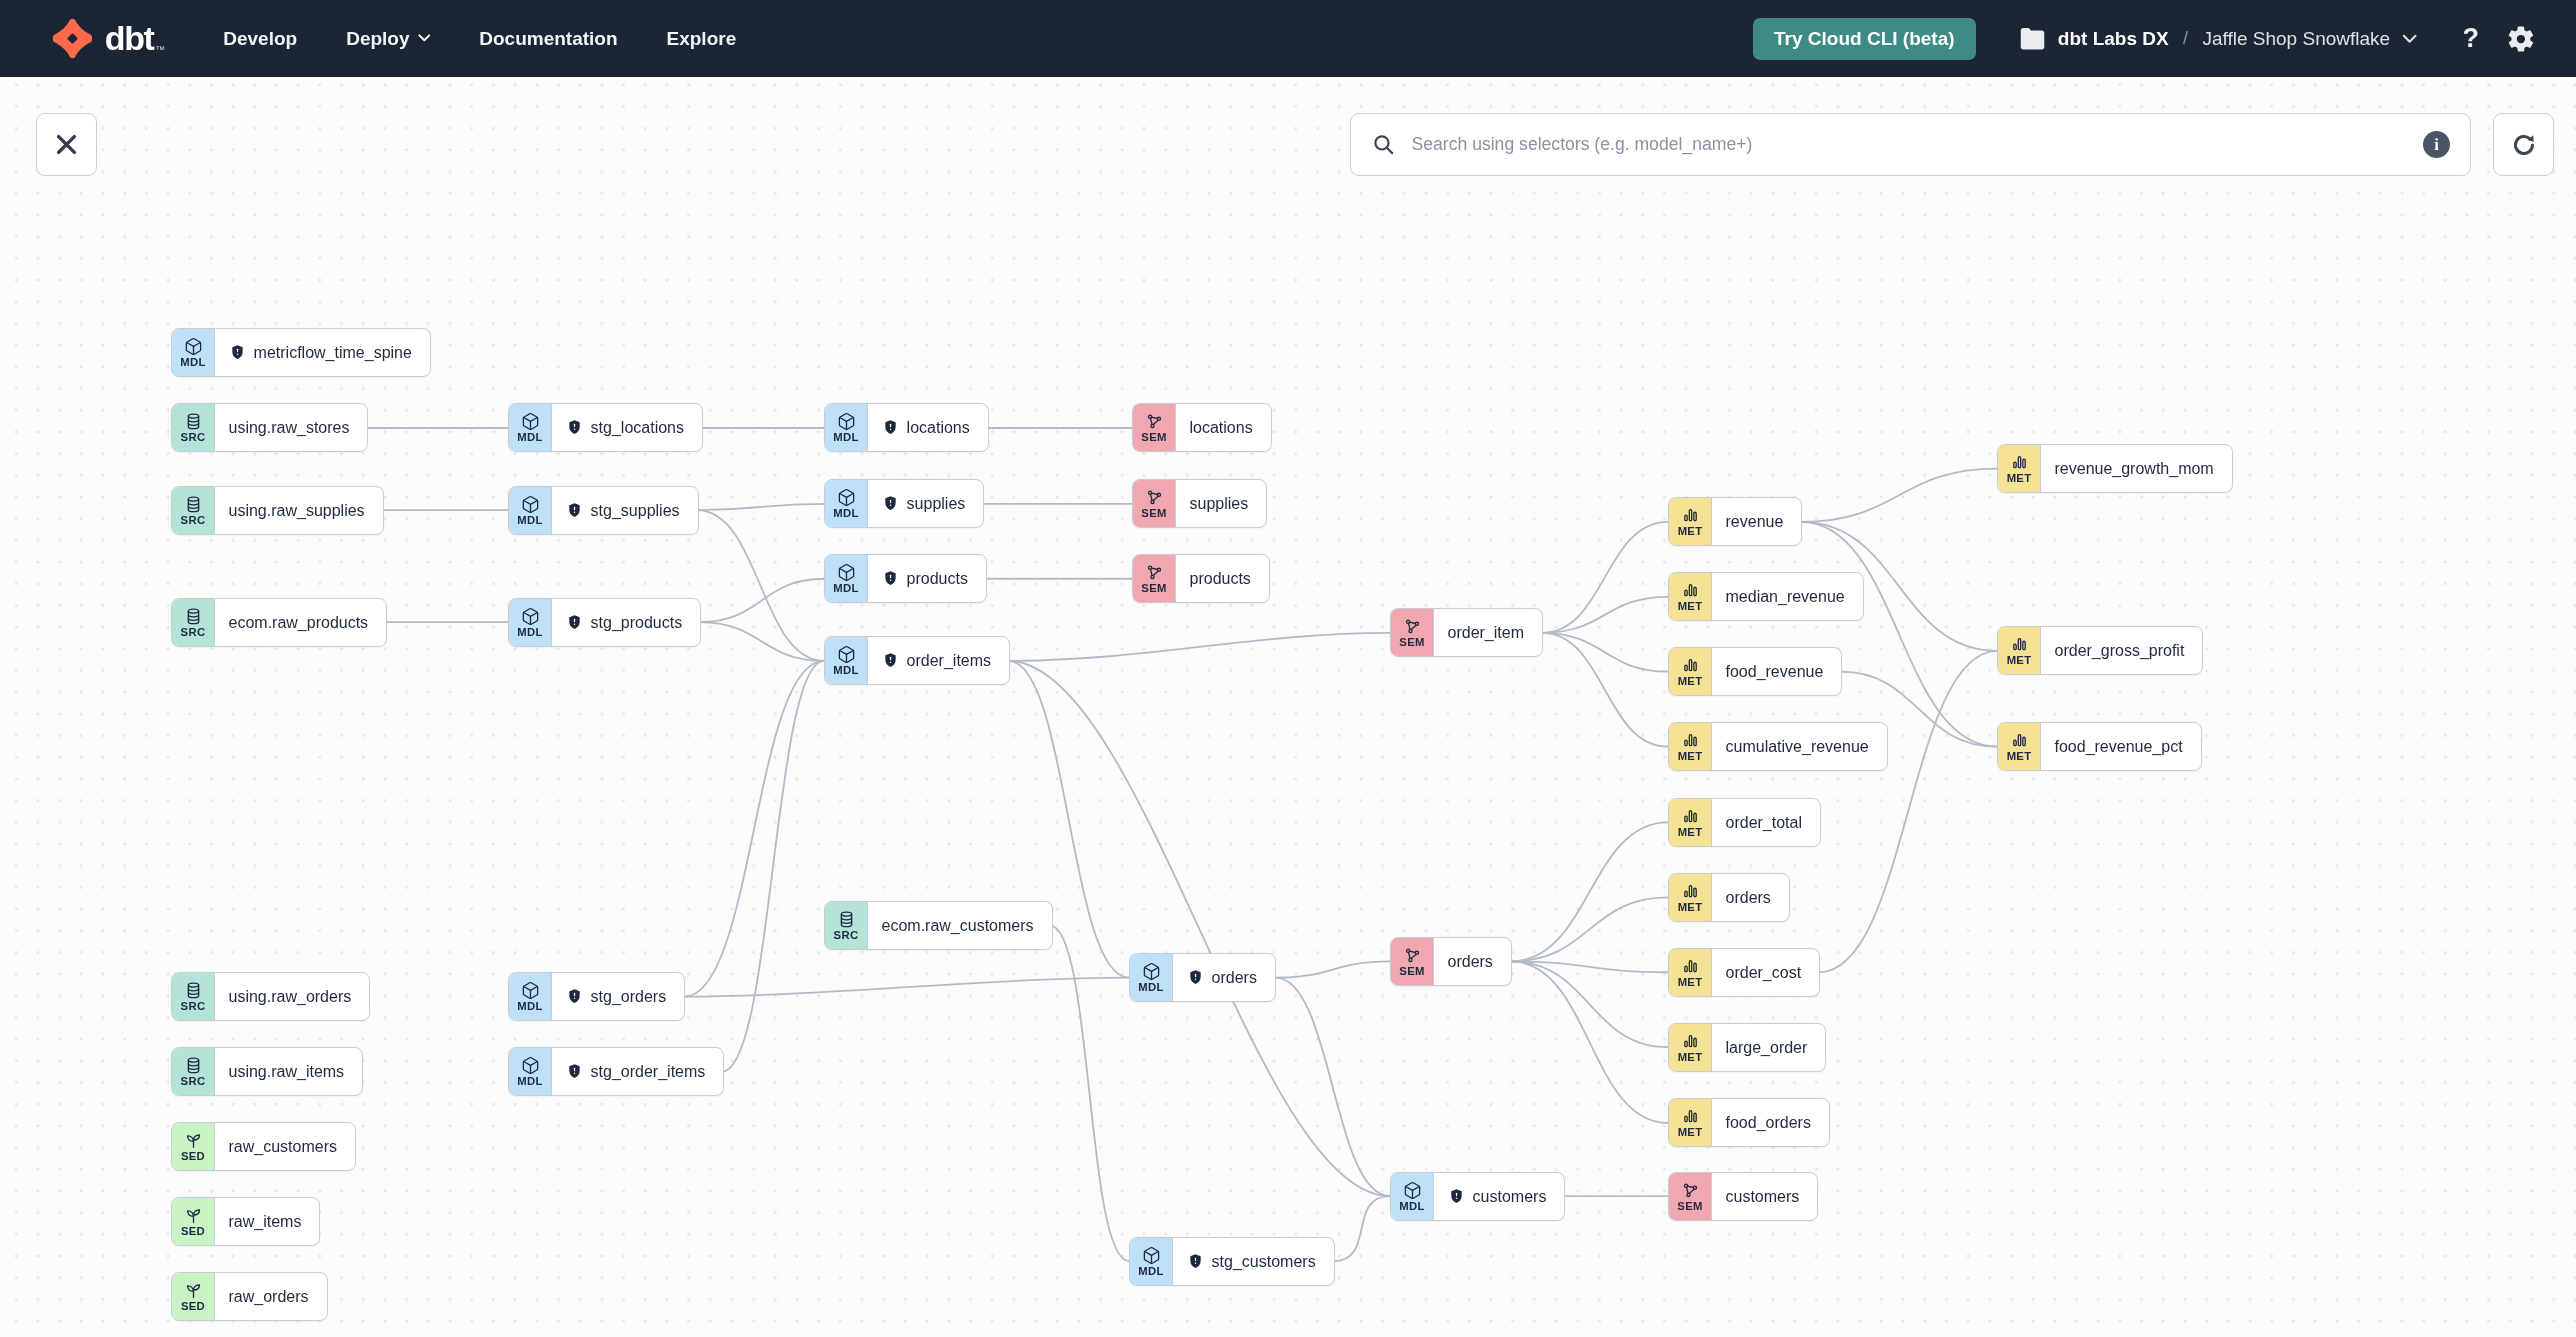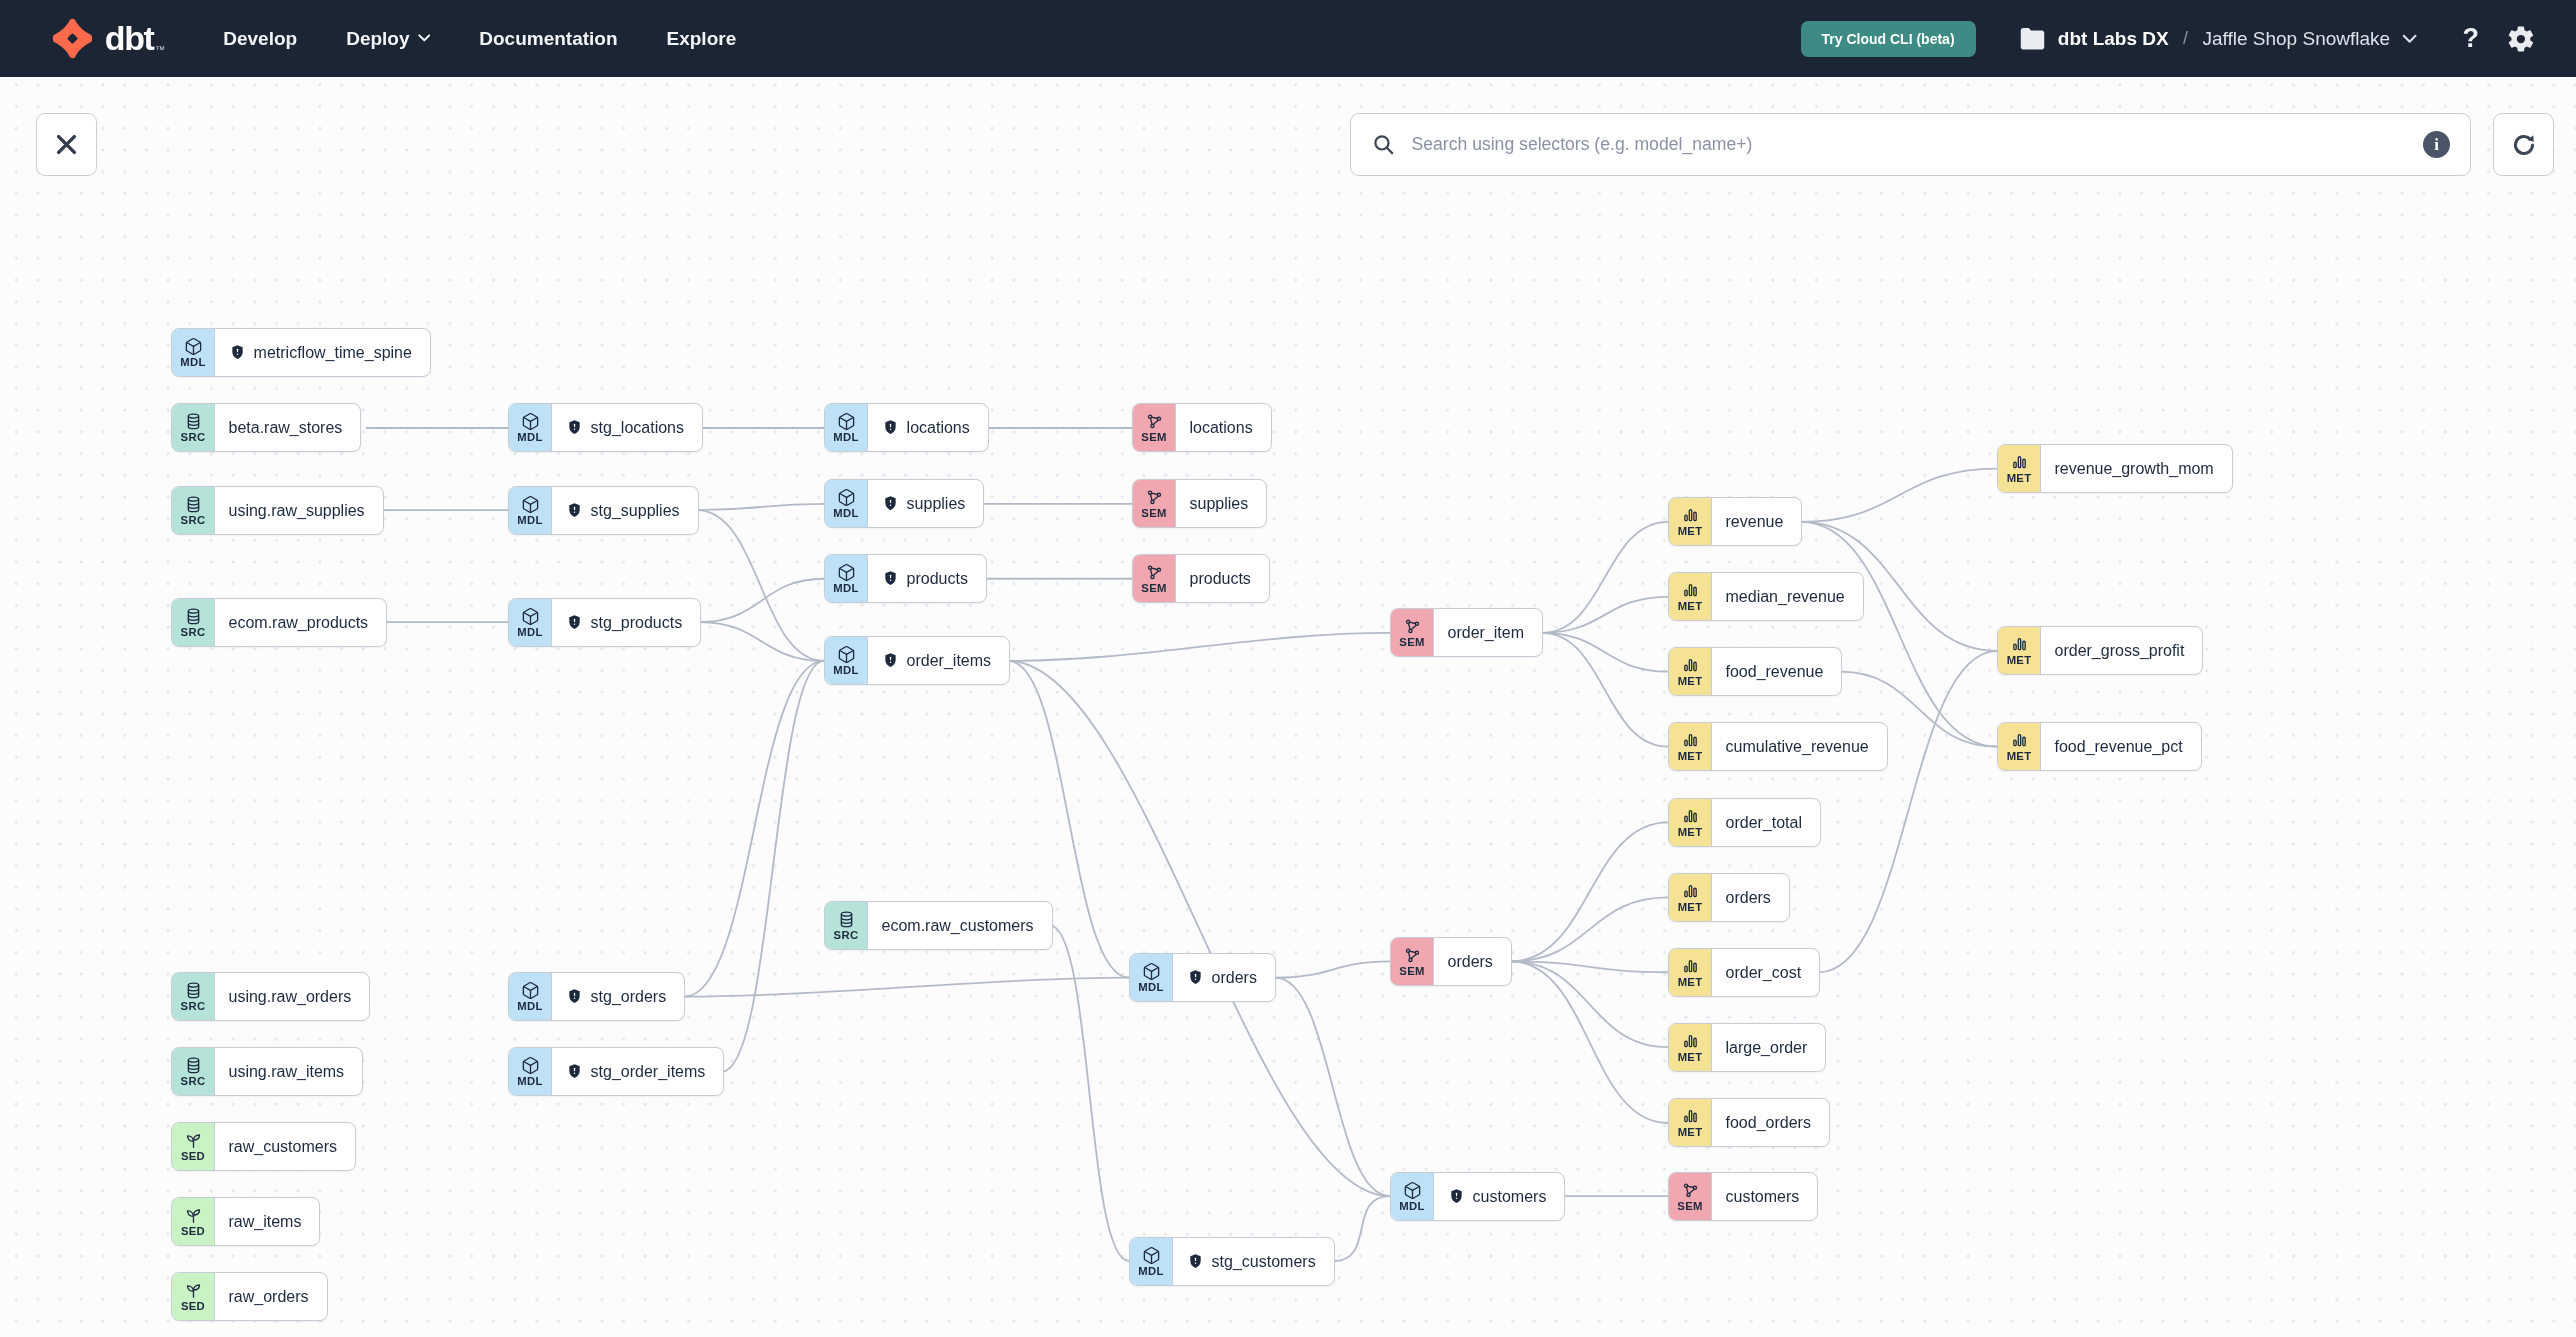--- a/index.html
+++ b/index.html
@@ -16,21 +16,21 @@
   
   .topbar{position:absolute;left:0;top:0;right:0;height:77px;background:#1B2533;
     display:flex;align-items:center;padding:0 40px 0 51px;box-sizing:border-box;z-index:50;}
   .logo{display:flex;align-items:flex-start;}
   .logo svg{width:43px;height:43px;}
   .wordmark{color:#fff;font-size:34px;font-weight:700;letter-spacing:-1.4px;margin-left:10.8px;line-height:43px;}
   .tm{color:#cdd3dc;font-size:10px;align-self:flex-end;margin:0 0 5.4px 1.8px;}
   .main-nav{display:flex;align-items:center;gap:49px;margin-left:58px;}
   .nav-item{display:flex;align-items:center;gap:8.1px;color:#F2F4F7;font-size:19px;font-weight:700;cursor:pointer;}
   .hdr-right{margin-left:auto;display:flex;align-items:center;gap:31px;}
-  .cta{background:#3D8B84;color:#fff;border:none;border-radius:7.2px;font-size:14px;font-weight:700;
+  .cta{background:#3D8B84;color:#fff;border:none;border-radius:7.2px;font-size:19px;font-weight:700;
        padding:10px 21px;font-family:"Liberation Sans",sans-serif;cursor:pointer;}
   .acct{display:flex;align-items:center;gap:11.7px;margin-left:12.6px;}
   .acct-name{color:#fff;font-size:19px;font-weight:700;}
   .path-sep{color:#8a93a3;font-size:18px;margin:0 2.7px;}
   .proj{color:#DDE2E9;font-size:19px;font-weight:400;}
   .hdr-icons{display:flex;align-items:center;gap:27px;margin-left:14.4px;}
   .qmark{color:#EEF1F5;font-size:27px;font-weight:700;}
 
   
   .tool{position:absolute;z-index:40;box-sizing:border-box;background:#fff;
@@ -125,21 +125,21 @@
           <div class="node-tab" style="background:#B5E2D9">
             <svg class="tab-icon" viewBox="0 0 24 24" fill="none" stroke="#1D2A3E" stroke-width="1.65" stroke-linecap="round" stroke-linejoin="round">
               <ellipse cx="12" cy="5.2" rx="6.5" ry="2.5"></ellipse>
               <path d="M5.5 5.2v13.3c0 1.4 2.9 2.5 6.5 2.5s6.5-1.1 6.5-2.5V5.2"></path>
               <path d="M5.5 9.9c0 1.4 2.9 2.5 6.5 2.5s6.5-1.1 6.5-2.5"></path>
               <path d="M5.5 14.3c0 1.4 2.9 2.5 6.5 2.5s6.5-1.1 6.5-2.5"></path>
             </svg>
             <span class="tab-label">SRC</span>
           </div>
           <div class="node-body">
-            <span>beta.raw_stores</span>
+            <span>using.raw_stores</span>
           </div>
         </div>
         <div class="node" style="left: 171px; top: 486px;">
           <div class="node-tab" style="background:#B5E2D9">
             <svg class="tab-icon" viewBox="0 0 24 24" fill="none" stroke="#1D2A3E" stroke-width="1.65" stroke-linecap="round" stroke-linejoin="round">
               <ellipse cx="12" cy="5.2" rx="6.5" ry="2.5"></ellipse>
               <path d="M5.5 5.2v13.3c0 1.4 2.9 2.5 6.5 2.5s6.5-1.1 6.5-2.5V5.2"></path>
               <path d="M5.5 9.9c0 1.4 2.9 2.5 6.5 2.5s6.5-1.1 6.5-2.5"></path>
               <path d="M5.5 14.3c0 1.4 2.9 2.5 6.5 2.5s6.5-1.1 6.5-2.5"></path>
             </svg>

